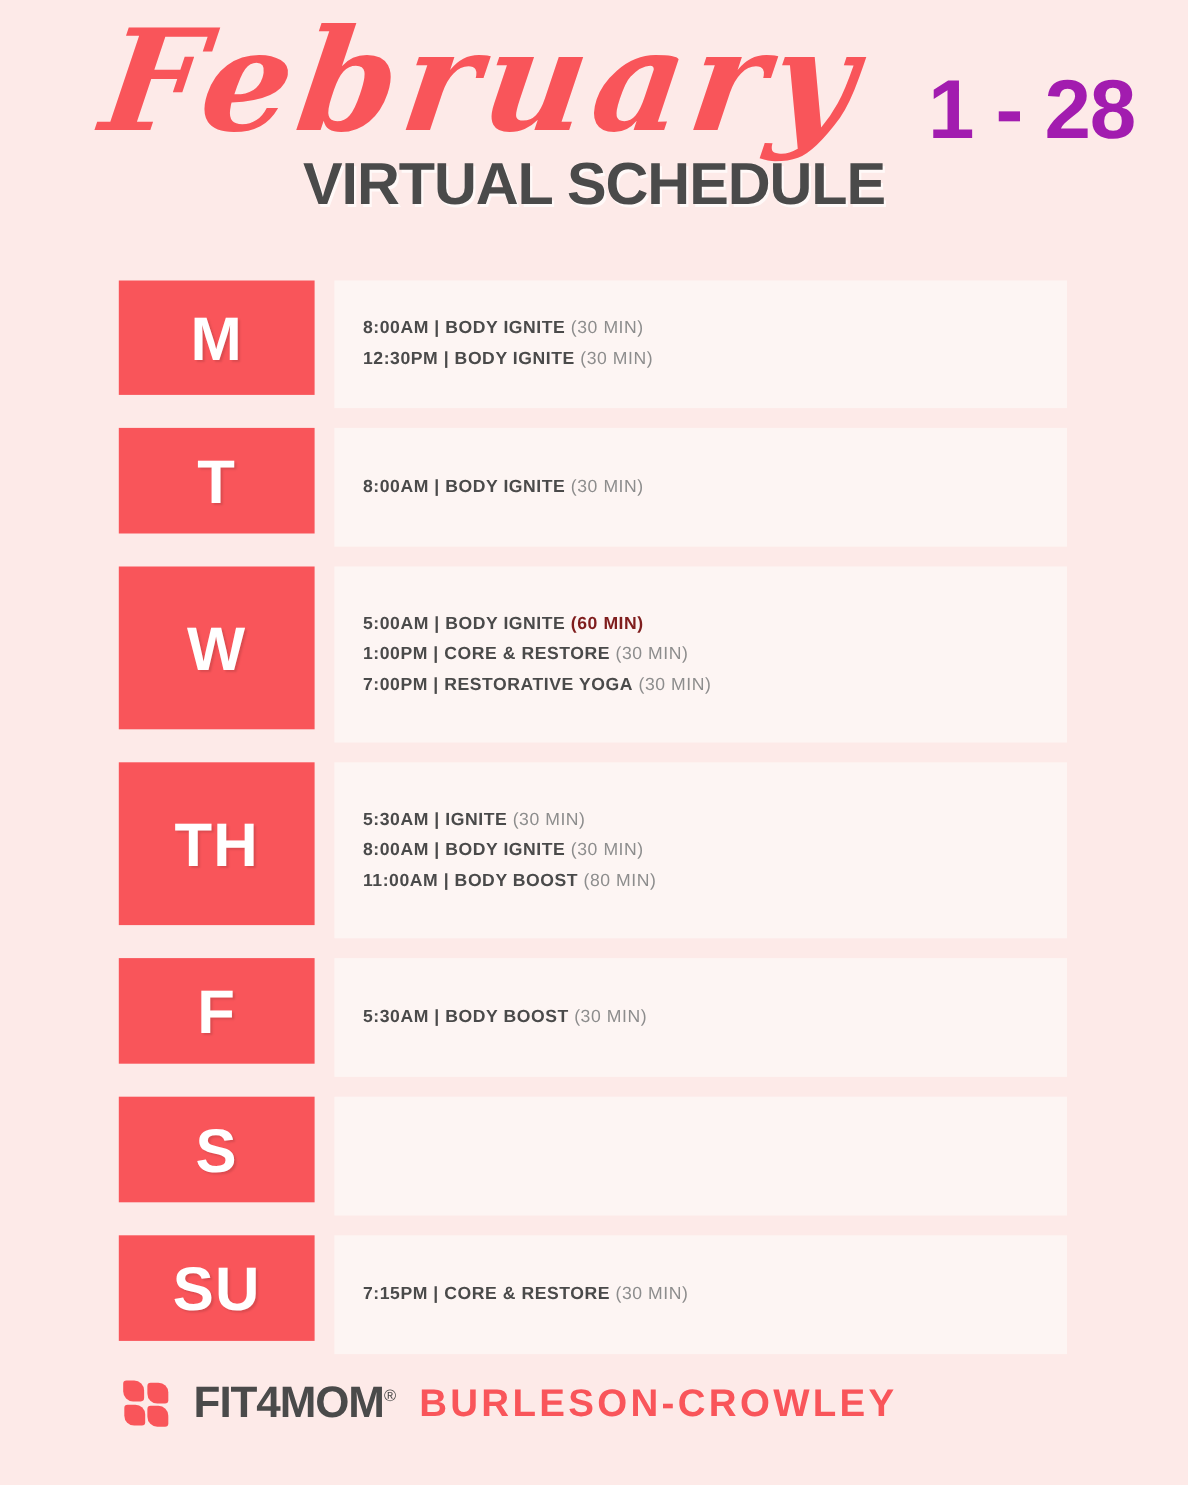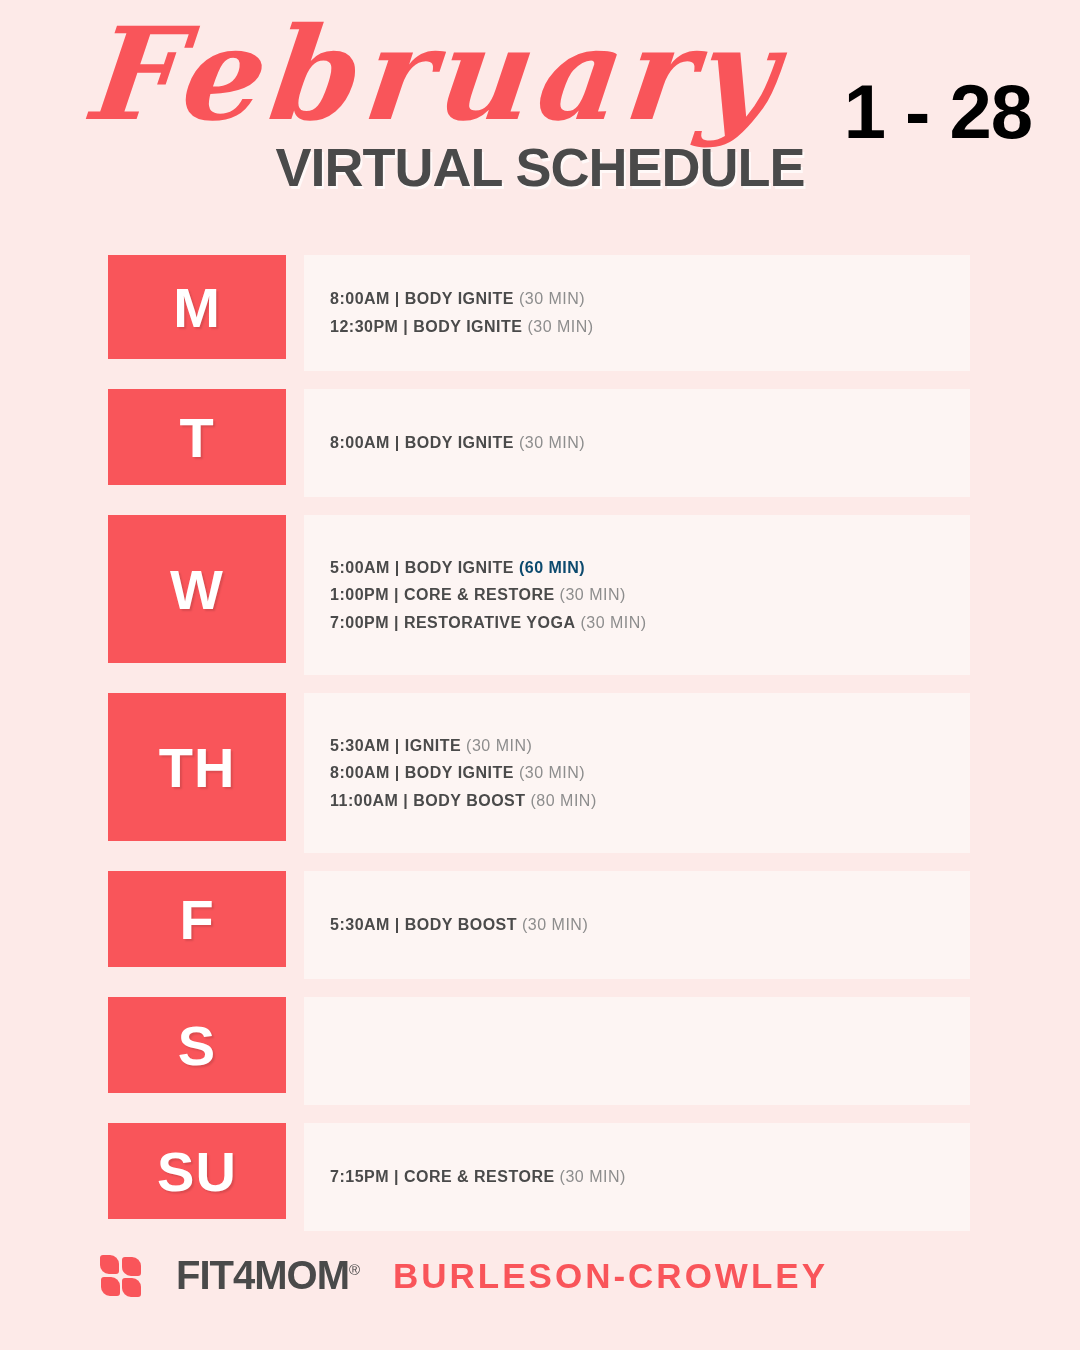--- a/index.html
+++ b/index.html
@@ -30,25 +30,25 @@
     font-size: 128px;
     color: #f9555a;
     letter-spacing: 6px;
     transform: skewX(-8deg);
     line-height: 1;
     white-space: nowrap;
   }
   .date-range {
     position: absolute;
     right: 48px;
-    top: 74px;
+    top: 62px;
     font-family: "Liberation Sans", sans-serif;
     font-weight: 700;
     font-size: 76px;
-    color: #000000;
+    color: #a21caf;
     letter-spacing: -1px;
     line-height: 1;
   }
   .title-main {
     position: absolute;
     left: 50%;
     transform: translateX(-50%);
     top: 136px;
     font-family: "Liberation Sans", sans-serif;
     font-weight: 700;
@@ -106,41 +106,41 @@
   }
   .class-line .main {
     font-weight: 700;
   }
   .class-line .dur {
     font-weight: 400;
     color: #8d8d8d;
   }
   .class-line .dur.bold {
     font-weight: 700;
-    color: #0c4a6e;
+    color: #7f1d1d;
   }
 
   
   .row.h2 .day-badge { height: 104px; }
   .row.h2 .classes   { min-height: 104px; }
   .row.h1 .day-badge { height: 96px; }
   .row.h1 .classes   { min-height: 96px; }
   .row.h3 .day-badge { height: 148px; }
   .row.h3 .classes   { min-height: 148px; }
 
   
   .footer {
     position: absolute;
     left: 0;
     bottom: 52px;
     width: 928px;
     display: flex;
     align-items: center;
     justify-content: center;
-    gap: 34px;
+    gap: 22px;
   }
   .logo-mark {
     position: relative;
     width: 42px;
     height: 42px;
   }
   .logo-mark span {
     position: absolute;
     width: 19px;
     height: 19px;

